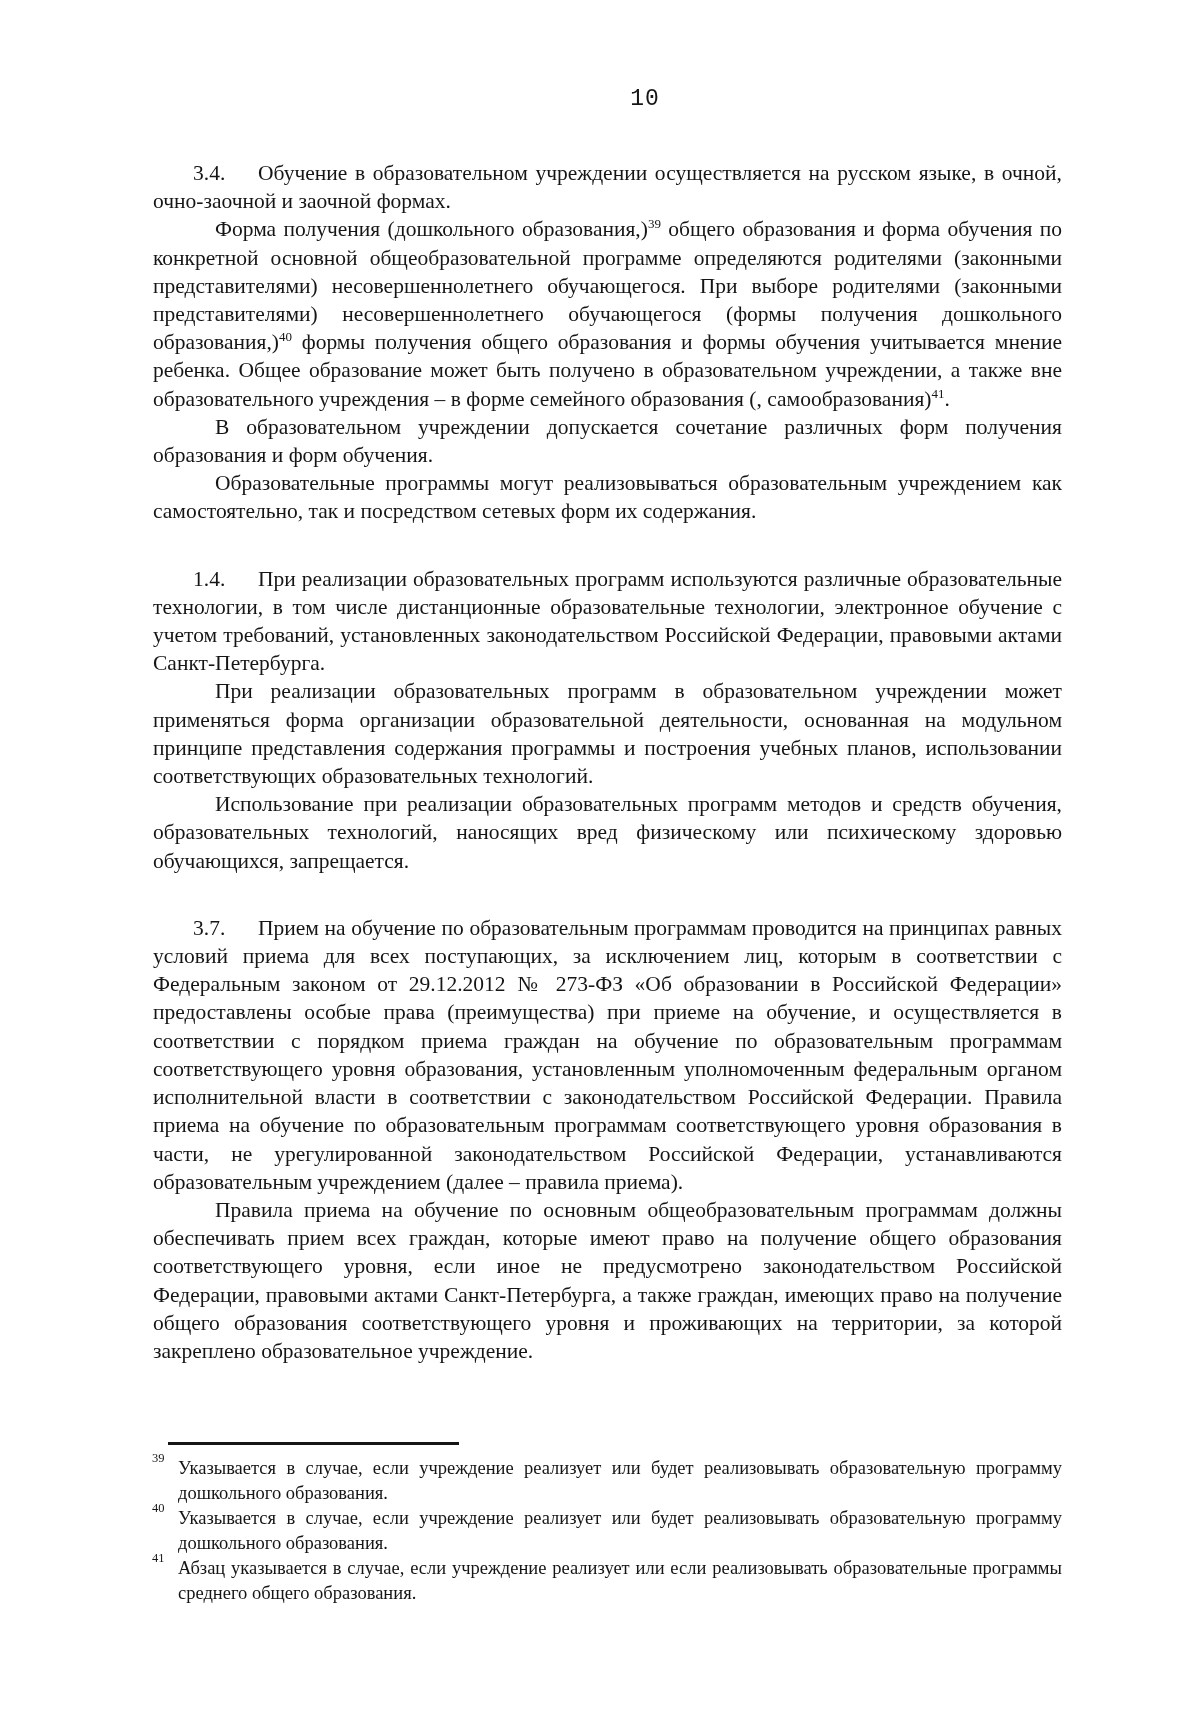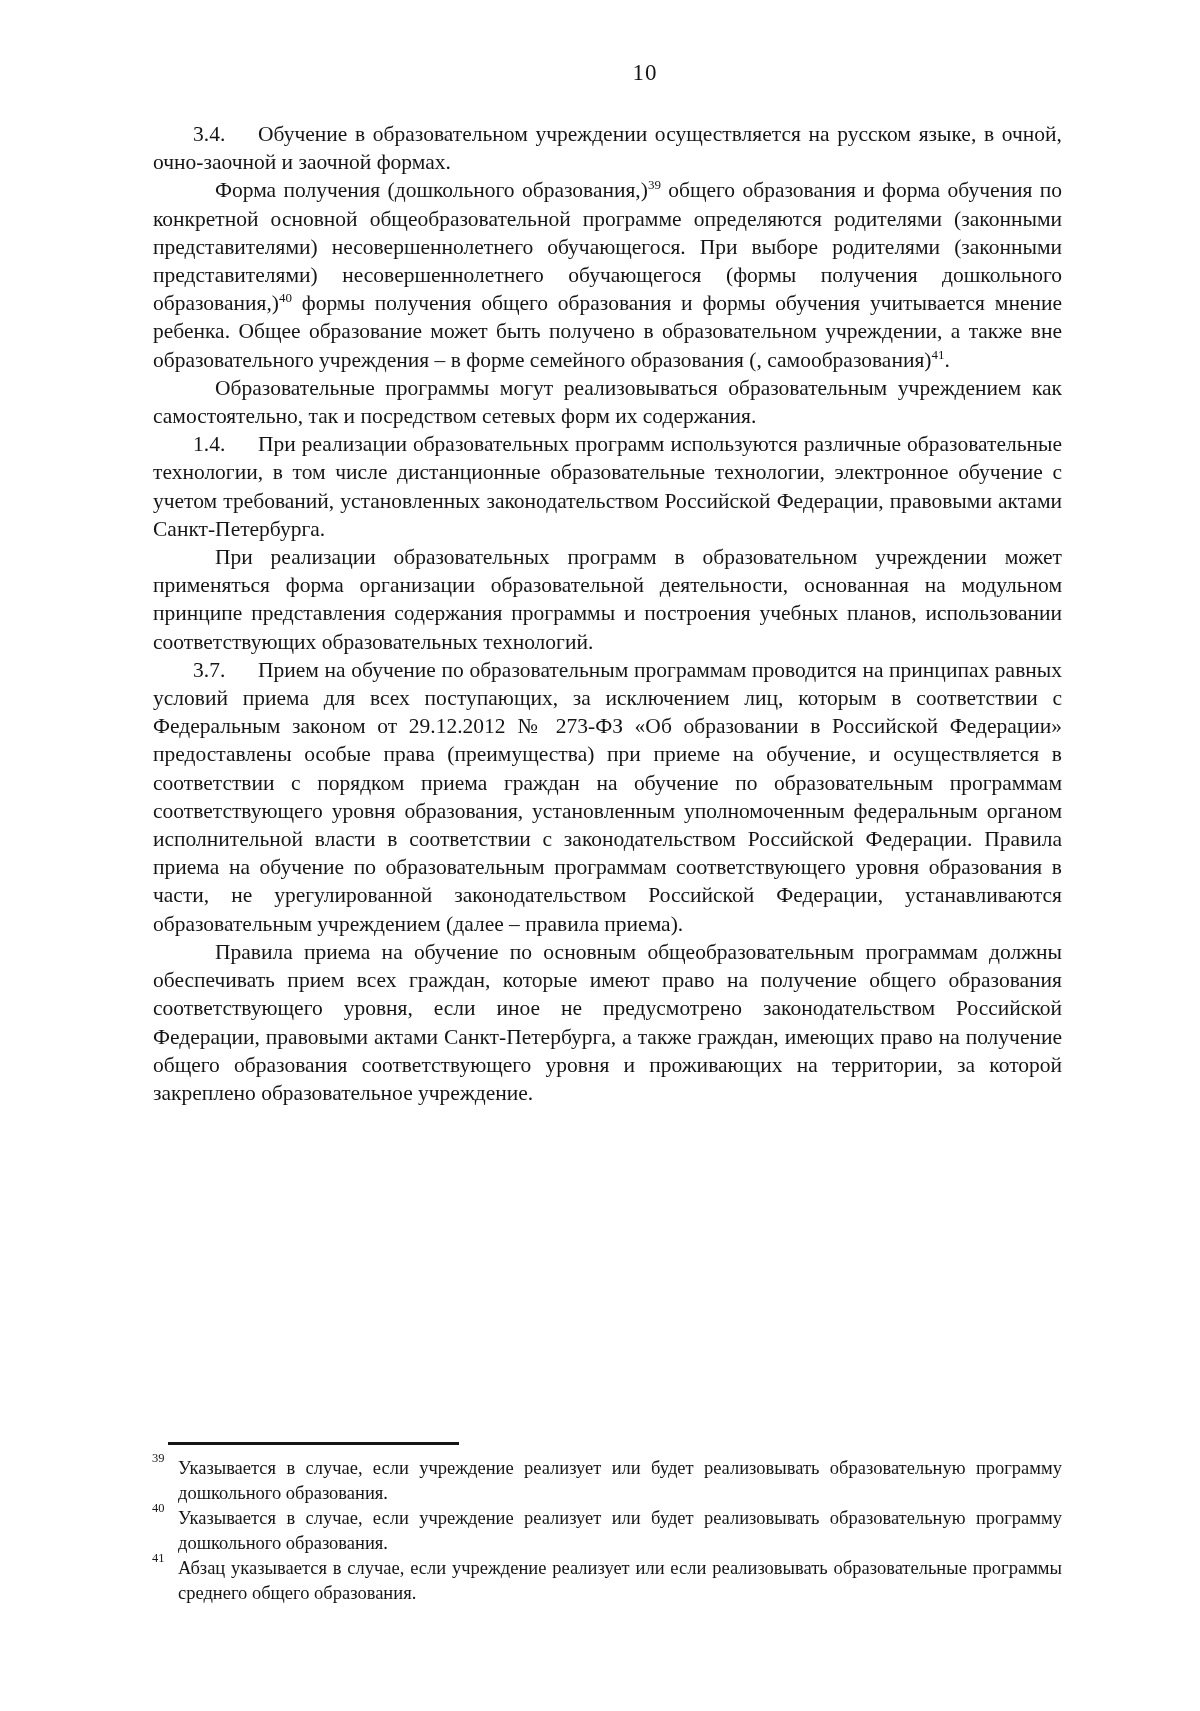--- a/index.html
+++ b/index.html
@@ -15,43 +15,45 @@
     position: relative;
     overflow: hidden;
   }
   .page {
     position: absolute;
     inset: 0;
     background: #ffffff;
   }
   .page-number {
     position: absolute;
-    top: 60px;
+    top: 86px;
     left: 620px;
     width: 50px;
     text-align: center;
     font-size: 23px;
     letter-spacing: 1px;
+    font-family: Liberation Mono, monospace;
   }
   .body-text {
     position: absolute;
     top: 120px;
     left: 153px;
     width: 909px;
     font-size: 21.5px;
     line-height: 28.2px;
     text-align: justify;
     text-justify: inter-word;
   }
   .para {
     margin: 0;
     text-indent: 62px;
   }
   .para.numbered {
     text-indent: 40px;
+    margin-top: 39px;
   }
   .pnum {
     display: inline-block;
     min-width: 65px;
     text-indent: 0;
   }
   .body-text sup, .footnote .fnum {
     font-size: 13px;
     line-height: 0;
   }
@@ -86,23 +88,25 @@
 </style>
 </head>
 <body>
 
 <div class="page">
   <div class="page-number">10</div>
 
   <div class="body-text">
       <p class="para numbered"><span class="pnum">3.4.</span>Обучение в образовательном учреждении осуществляется на русском языке, в очной, очно-заочной и заочной формах.</p>
       <p class="para">Форма получения (дошкольного образования,)<sup>39</sup> общего образования и форма обучения по конкретной основной общеобразовательной программе определяются родителями (законными представителями) несовершеннолетнего обучающегося. При выборе родителями (законными представителями) несовершеннолетнего обучающегося (формы получения дошкольного образования,)<sup>40</sup> формы получения общего образования и формы обучения учитывается мнение ребенка. Общее образование может быть получено в образовательном учреждении, а также вне образовательного учреждения – в форме семейного образования (, самообразования)<sup>41</sup>.</p>
+      <p class="para">В образовательном учреждении допускается сочетание различных форм получения образования и форм обучения.</p>
       <p class="para">Образовательные программы могут реализовываться образовательным учреждением как самостоятельно, так и посредством сетевых форм их содержания.</p>
       <p class="para numbered"><span class="pnum">1.4.</span>При реализации образовательных программ используются различные образовательные технологии, в том числе дистанционные образовательные технологии, электронное обучение с учетом требований, установленных законодательством Российской Федерации, правовыми актами Санкт-Петербурга.</p>
       <p class="para">При реализации образовательных программ в образовательном учреждении может применяться форма организации образовательной деятельности, основанная на модульном принципе представления содержания программы и построения учебных планов, использовании соответствующих образовательных технологий.</p>
+      <p class="para">Использование при реализации образовательных программ методов и средств обучения, образовательных технологий, наносящих вред физическому или психическому здоровью обучающихся, запрещается.</p>
       <p class="para numbered"><span class="pnum">3.7.</span>Прием на обучение по образовательным программам проводится на принципах равных условий приема для всех поступающих, за исключением лиц, которым в соответствии с Федеральным законом от 29.12.2012 № 273-ФЗ «Об образовании в Российской Федерации» предоставлены особые права (преимущества) при приеме на обучение, и осуществляется в соответствии с порядком приема граждан на обучение по образовательным программам соответствующего уровня образования, установленным уполномоченным федеральным органом исполнительной власти в соответствии с законодательством Российской Федерации. Правила приема на обучение по образовательным программам соответствующего уровня образования в части, не урегулированной законодательством Российской Федерации, устанавливаются образовательным учреждением (далее – правила приема).</p>
       <p class="para">Правила приема на обучение по основным общеобразовательным программам должны обеспечивать прием всех граждан, которые имеют право на получение общего образования соответствующего уровня, если иное не предусмотрено законодательством Российской Федерации, правовыми актами Санкт-Петербурга, а также граждан, имеющих право на получение общего образования соответствующего уровня и проживающих на территории, за которой закреплено образовательное учреждение.</p>
     </div>
 
   <div class="footnote-separator"></div>
 
   <div class="footnotes">
       <p class="footnote"><span class="fnum">39</span><span>Указывается в случае, если учреждение реализует или будет реализовывать образовательную программу дошкольного образования.</span></p>
       <p class="footnote"><span class="fnum">40</span><span>Указывается в случае, если учреждение реализует или будет реализовывать образовательную программу дошкольного образования.</span></p>
       <p class="footnote"><span class="fnum">41</span><span>Абзац указывается в случае, если учреждение реализует или если реализовывать образовательные программы среднего общего образования.</span></p>

